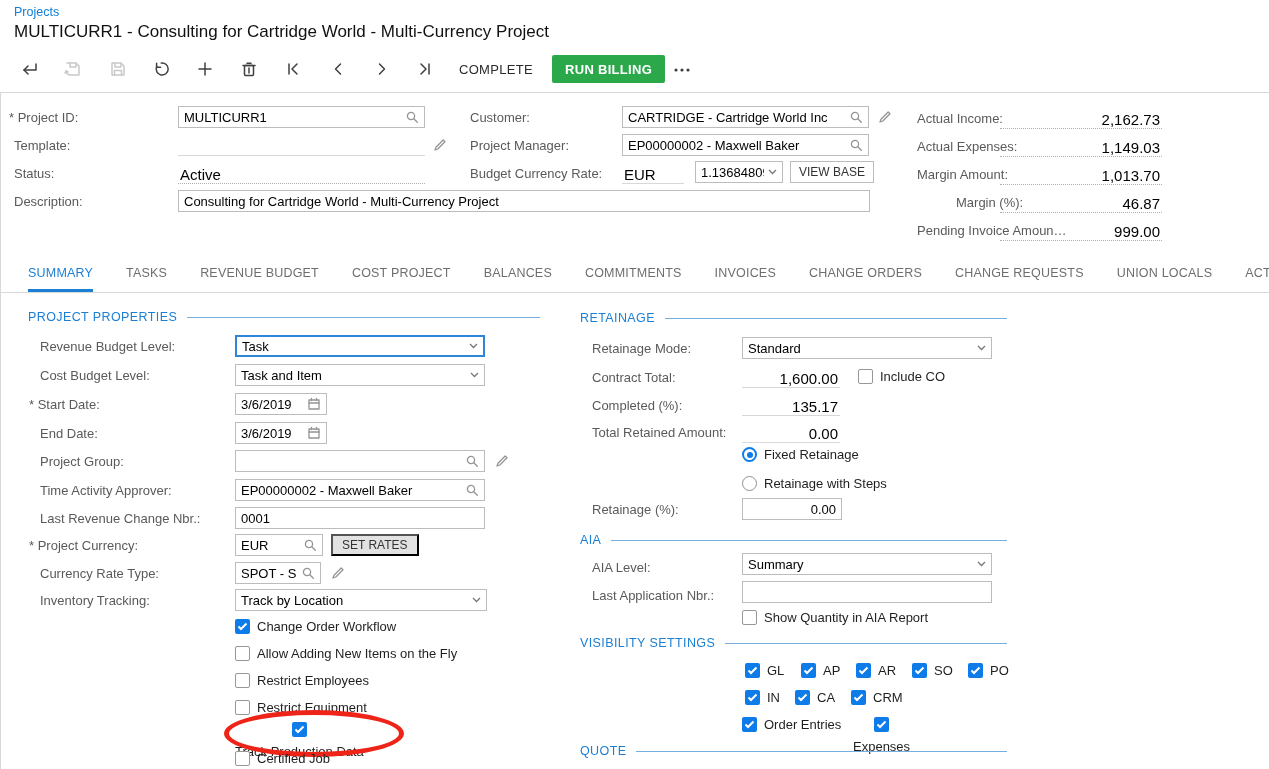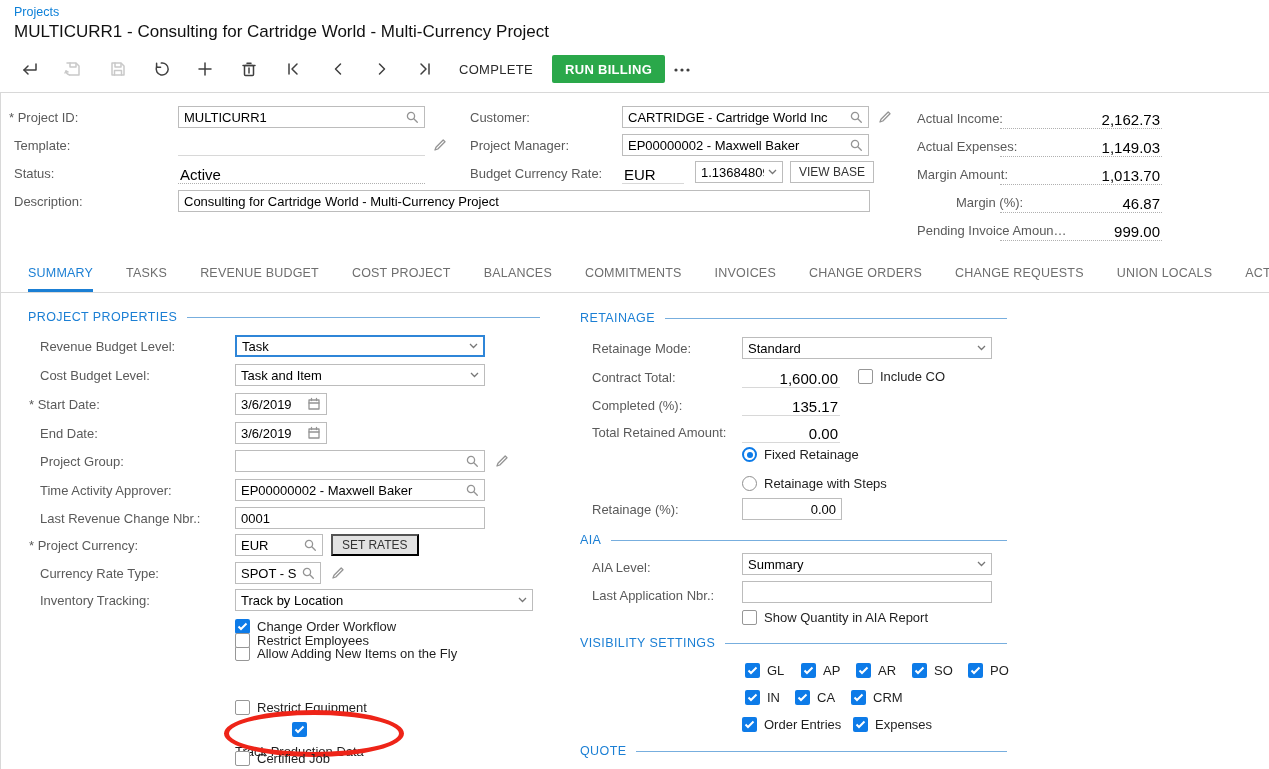--- a/index.html
+++ b/index.html
@@ -358,42 +358,42 @@
         </svg>
       </span>
   </div>
   <div class="abs" style="left:331px;top:566px;">
     <span><svg width="14" height="14" viewBox="0 0 14 14" class="icg">
           <path d="M2 12 L3 9.2 L10.2 2 L12 3.8 L4.8 11 Z"></path>
         </svg></span>
   </div>
 
   <div class="lbl" style="left:40px;top:590px;">Inventory Tracking:</div>
-  <div class="box" style="left:235px;top:589px;width:298px;">
+  <div class="box" style="left:235px;top:589px;width:252px;">
     <span class="txt">Track by Location</span>
     <span class="icn">
         <svg width="9" height="6" viewBox="0 0 9 6">
           <path d="M1 1 L4.5 4.5 L8 1" stroke="#777" fill="none" stroke-width="1.3"></path>
         </svg>
       </span>
   </div>
 
   <div class="cbrow" style="left:235px;top:619px;">
     <span class="cb on">
         <svg width="11" height="9" viewBox="0 0 11 9">
           <path d="M1.5 4.5 L4 7 L9.5 1.5" stroke="#fff" stroke-width="2" fill="none"></path>
         </svg>
       </span>
     <span>Change Order Workflow</span>
   </div>
   <div class="cbrow" style="left:235px;top:646px;">
     <span class="cb off"></span>
     <span>Allow Adding New Items on the Fly</span>
   </div>
-  <div class="cbrow" style="left:235px;top:633px;">
+  <div class="cbrow" style="left:235px;top:673px;">
     <span class="cb off"></span>
     <span>Restrict Employees</span>
   </div>
   <div class="cbrow" style="left:235px;top:700px;">
     <span class="cb off"></span>
     <span>Restrict Equipment</span>
   </div>
   <div class="cbrow" style="left:235px;top:722px;flex-direction:column;">
     <span class="cb on">
         <svg width="11" height="9" viewBox="0 0 11 9">
@@ -547,21 +547,21 @@
     <span>CRM</span>
   </div>
   <div class="cbrow" style="left:742px;top:717px;">
     <span class="cb on">
         <svg width="11" height="9" viewBox="0 0 11 9">
           <path d="M1.5 4.5 L4 7 L9.5 1.5" stroke="#fff" stroke-width="2" fill="none"></path>
         </svg>
       </span>
     <span>Order Entries</span>
   </div>
-  <div class="cbrow" style="left:853px;top:717px;">
+  <div class="cbrow" style="left:853px;top:717px;flex-direction:column;">
     <span class="cb on">
         <svg width="11" height="9" viewBox="0 0 11 9">
           <path d="M1.5 4.5 L4 7 L9.5 1.5" stroke="#fff" stroke-width="2" fill="none"></path>
         </svg>
       </span>
     <span>Expenses</span>
   </div>
 
   <div class="sect" style="left:580px;top:744px;width:427px;">
     <span>QUOTE</span>

